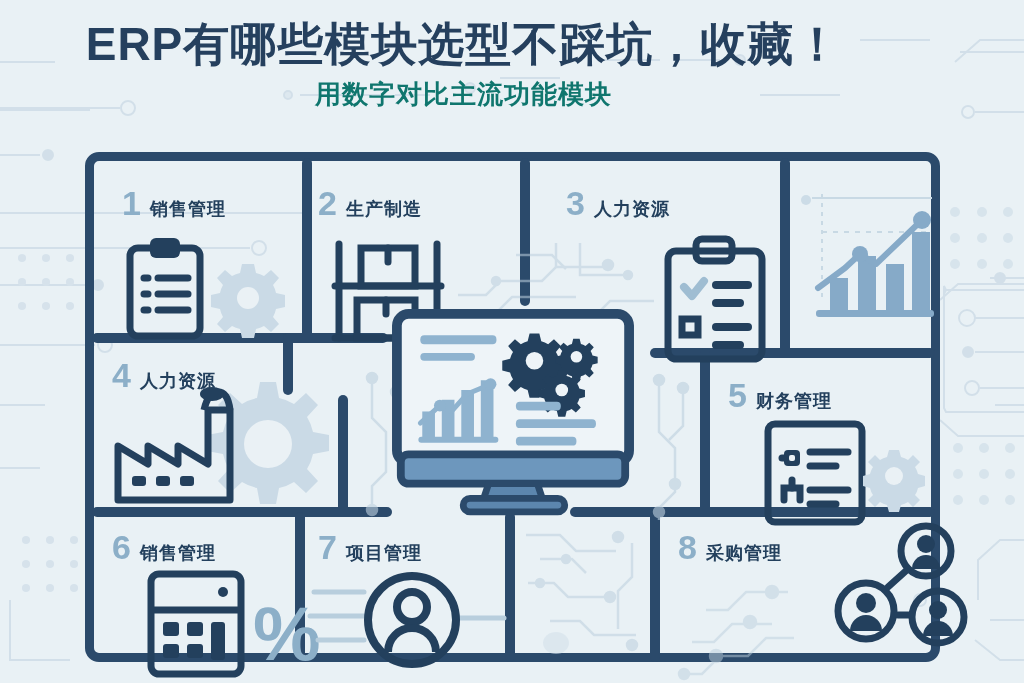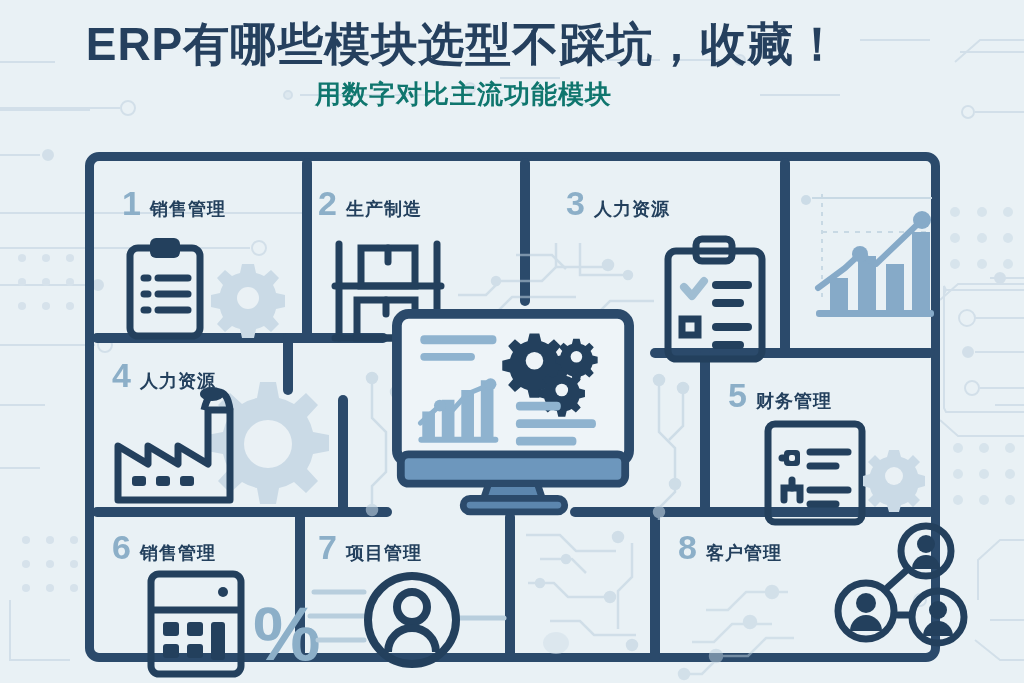--- a/index.html
+++ b/index.html
@@ -426,21 +426,21 @@
       <circle cx="46" cy="34" r="4" fill="#bdd0de"></circle>
       <circle cx="20" cy="58" r="4" fill="#bdd0de"></circle>
       <circle cx="90" cy="72" r="5" fill="#bdd0de"></circle>
       <ellipse cx="36" cy="118" rx="13" ry="11" fill="#d2e0ea" stroke="none"></ellipse>
       <circle cx="112" cy="120" r="5" fill="#bdd0de"></circle>
     </g>
   </svg>
 
   <div class="cellhead" style="left:678px;top:530px;">
     <span class="num">8</span>
-    <span class="mlabel">客户管理</span>
+    <span class="mlabel">采购管理</span>
   </div>
   <svg width="140" height="125" viewBox="0 0 140 125" style="position:absolute;left:830px;top:525px;">
     <g stroke="#23405d" stroke-width="7" fill="none">
       <g transform="translate(96,26)">
         <circle cx="0" cy="0" r="25"></circle>
         <circle cx="0" cy="-7" r="9" fill="#23405d" stroke="none"></circle>
         <path d="M-14 18 a14 14 0 0 1 28 0" fill="#23405d" stroke="none"></path>
       </g>
       <g transform="translate(36,86)">
         <circle cx="0" cy="0" r="28"></circle>

